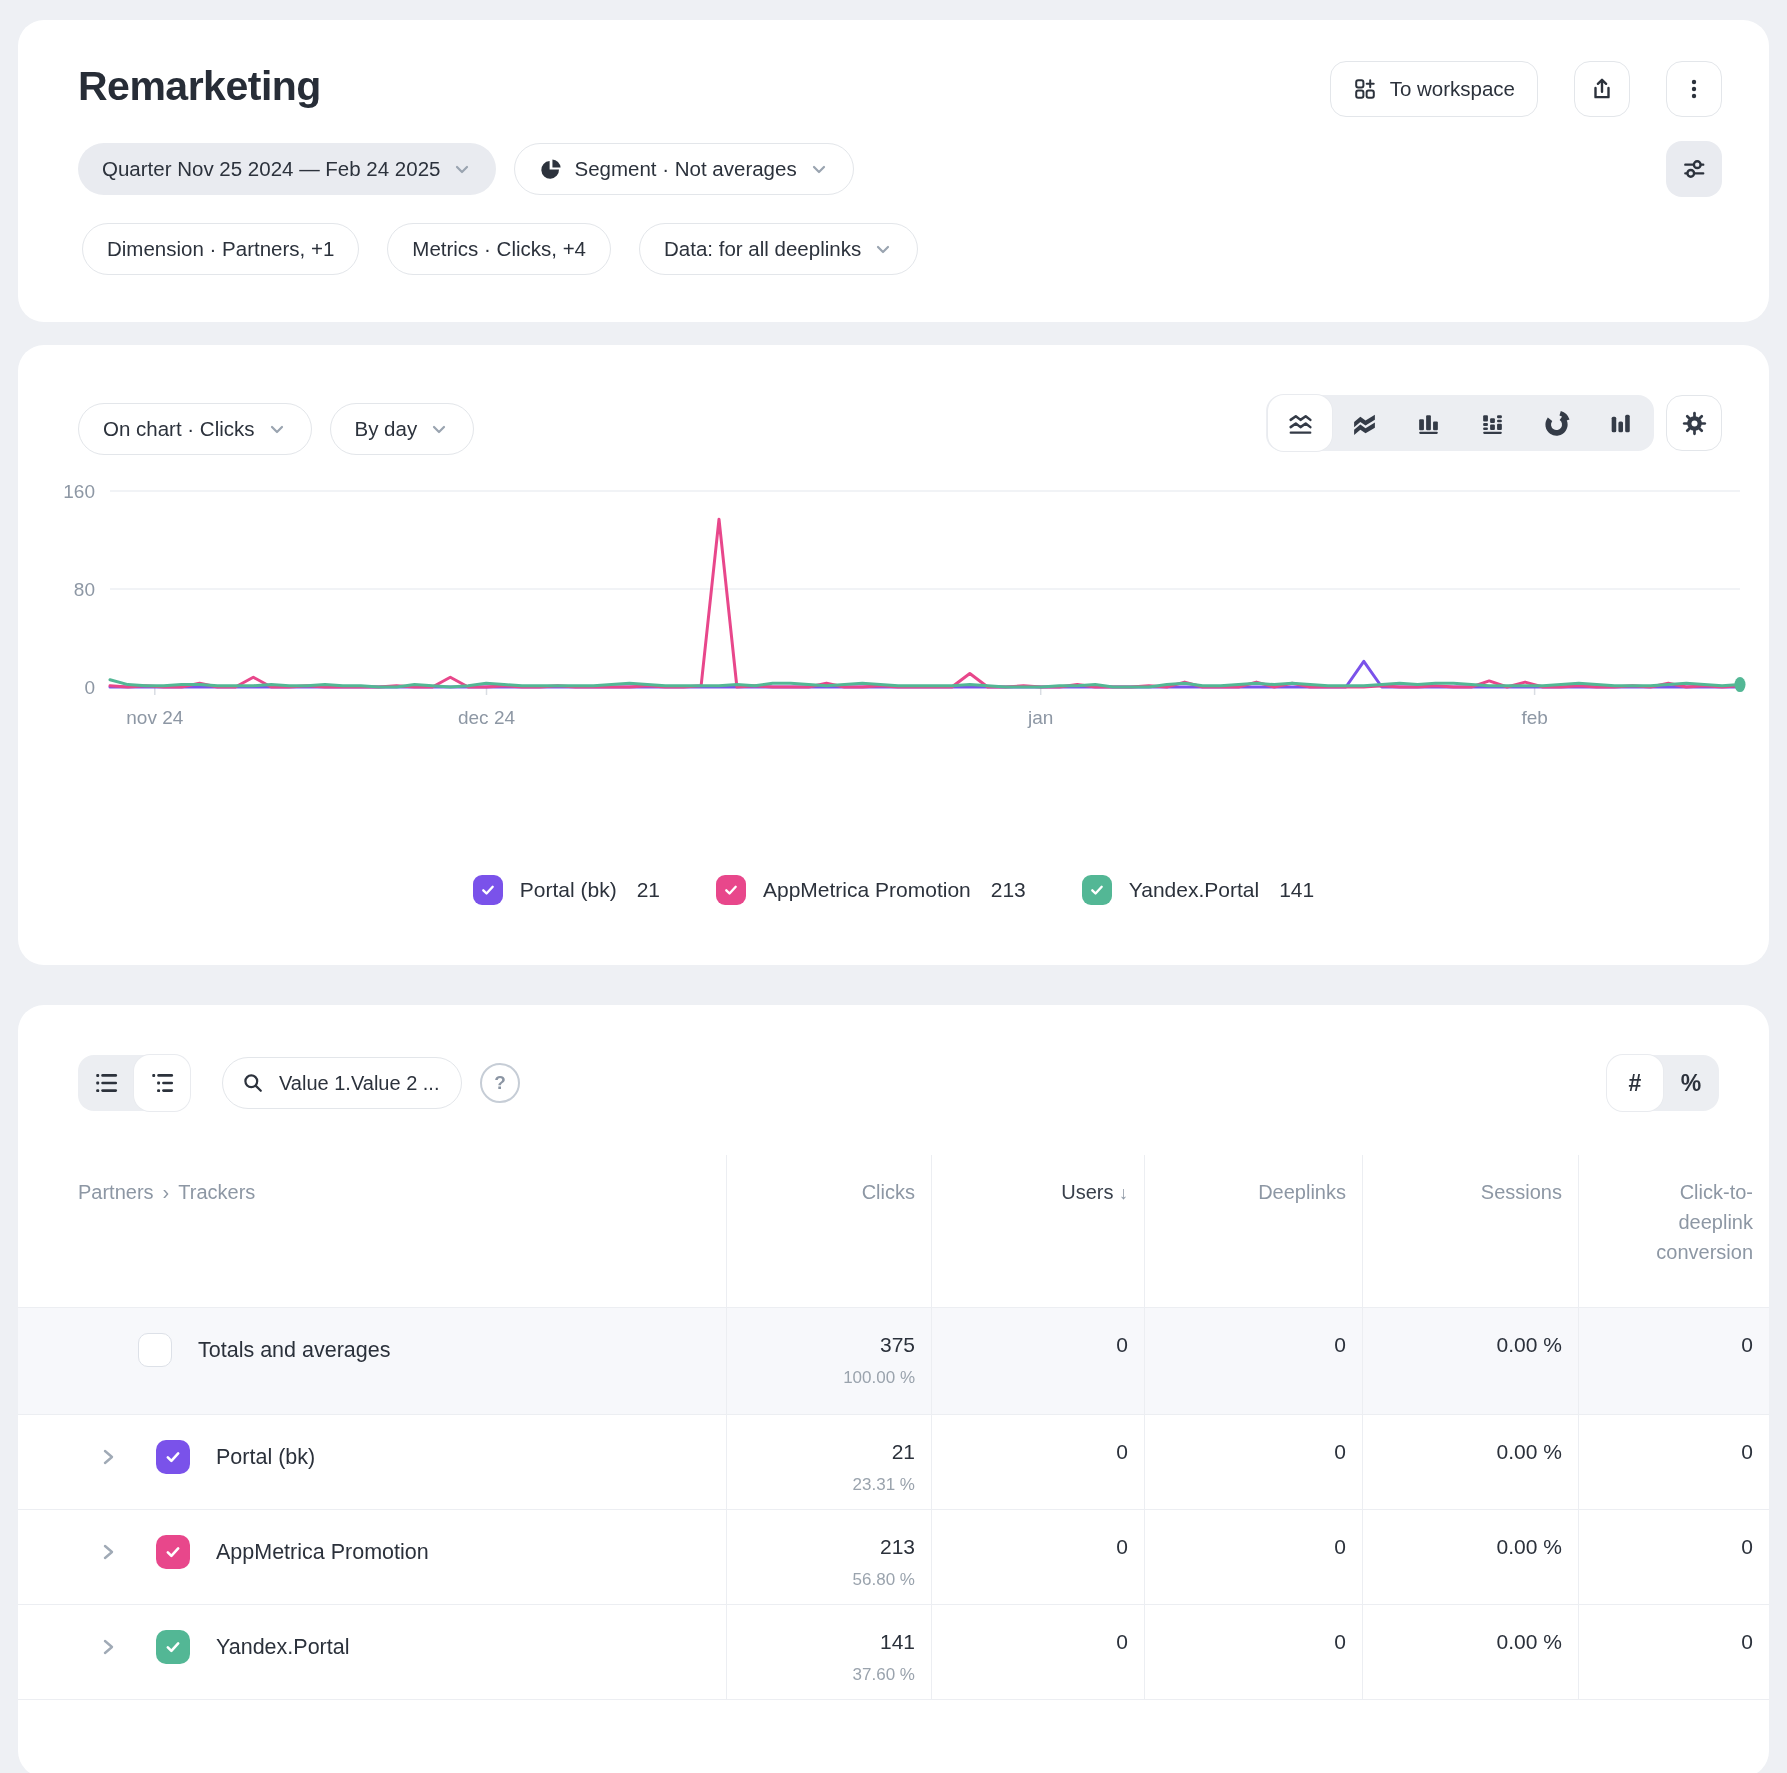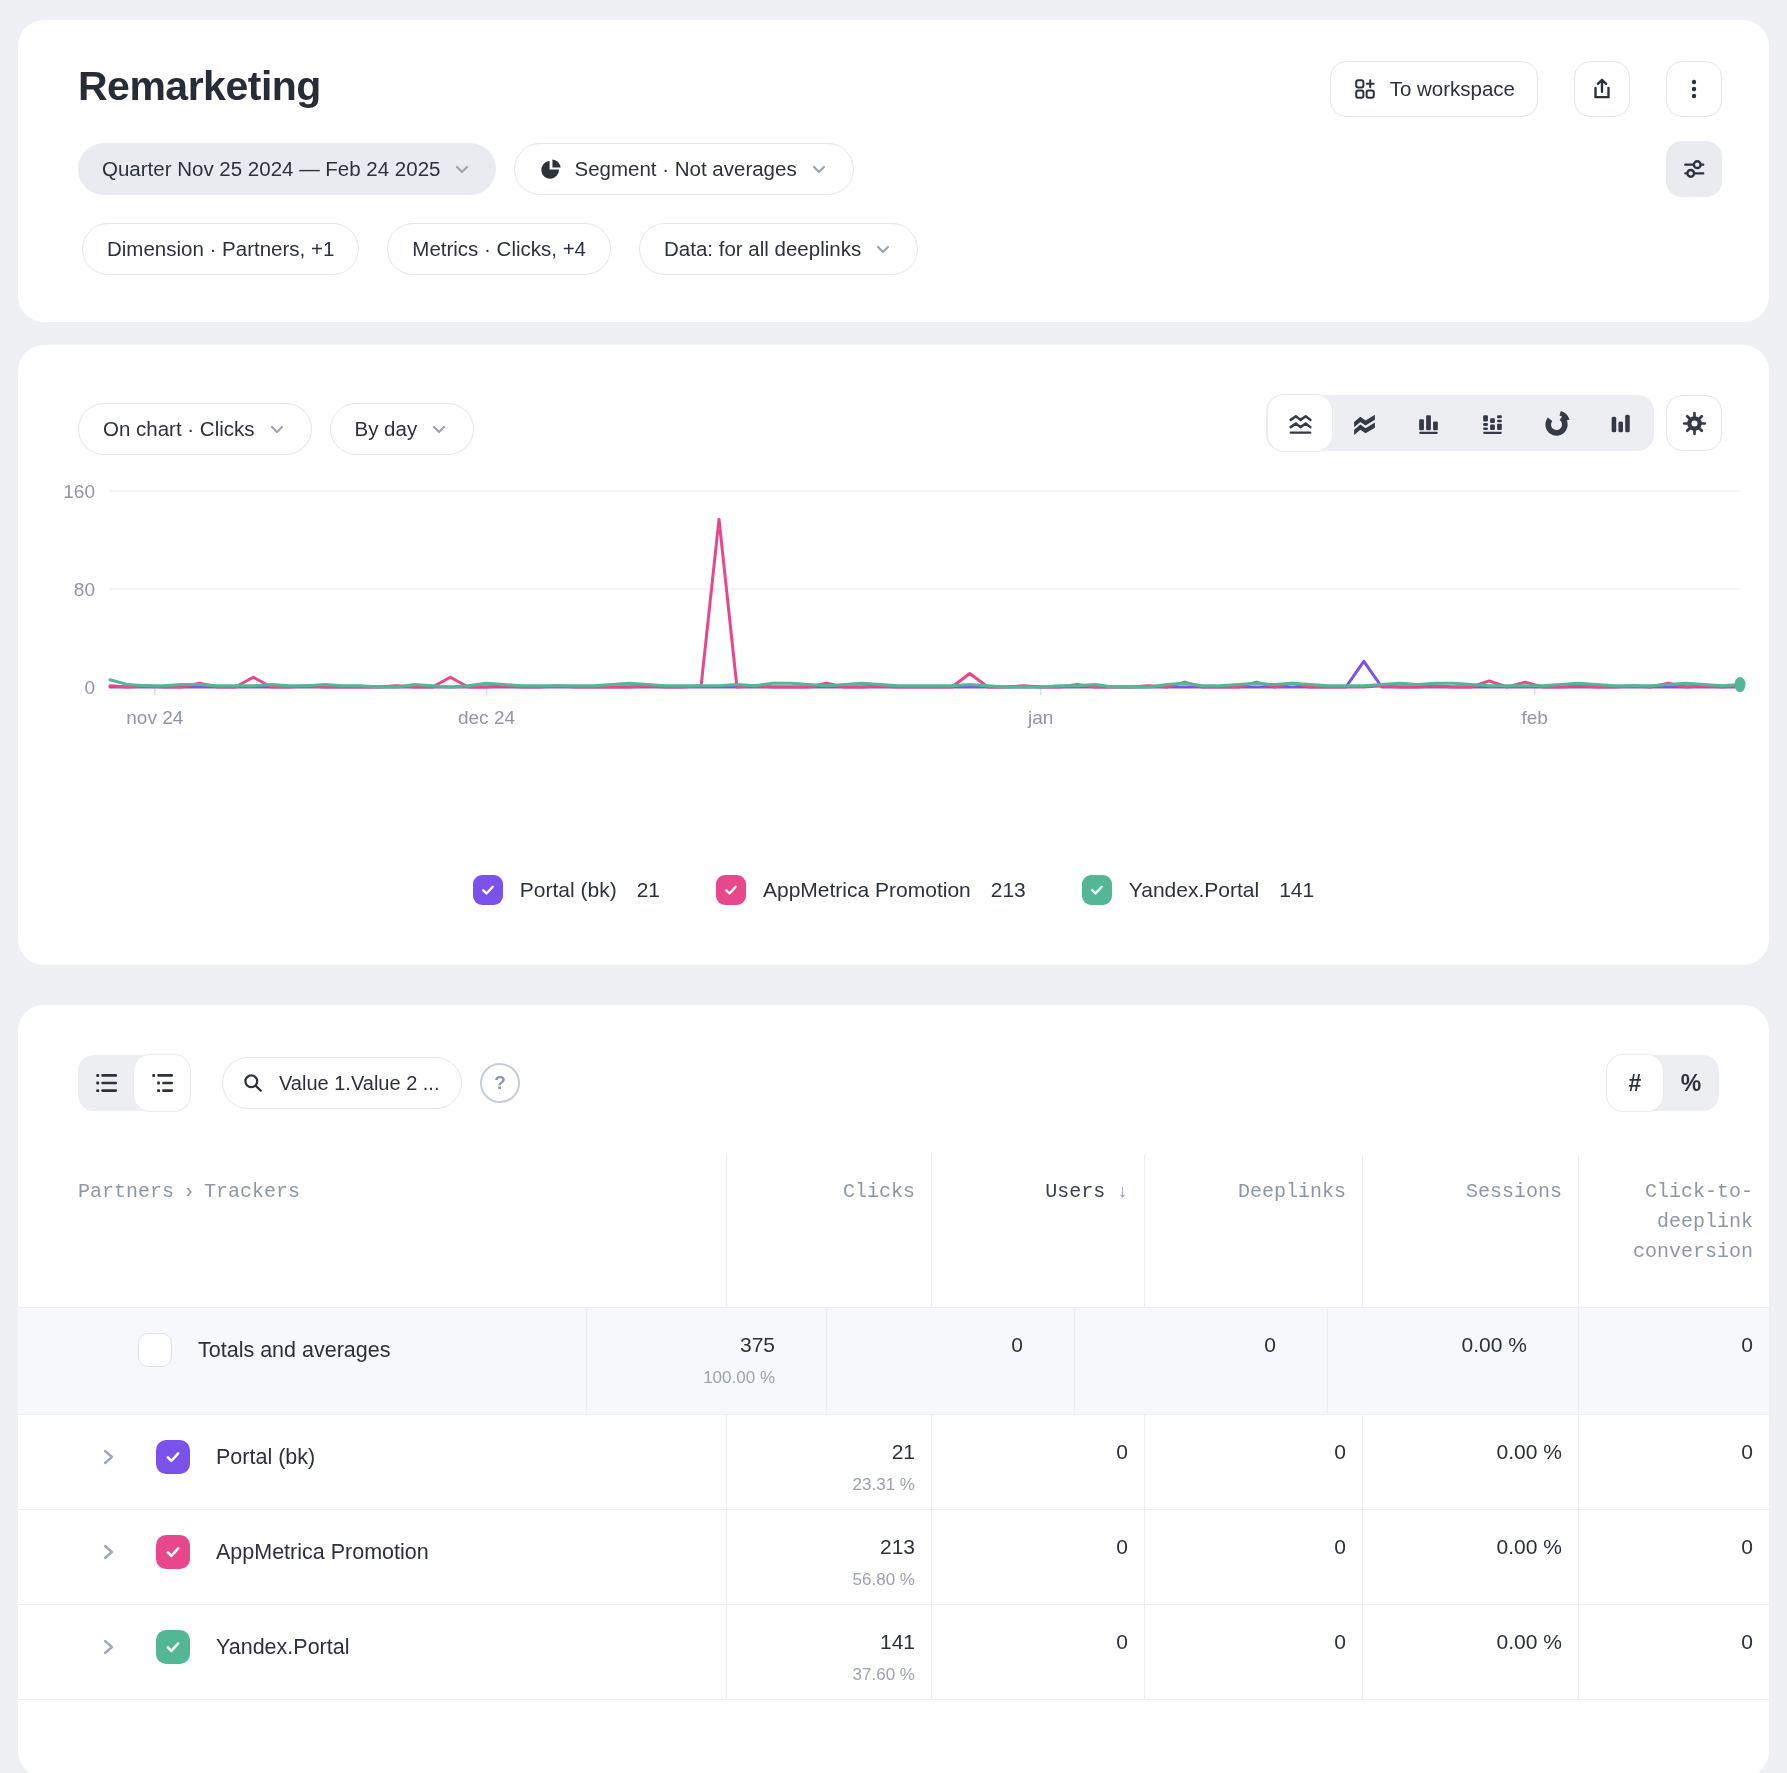--- a/index.html
+++ b/index.html
@@ -59,25 +59,25 @@
   .help{margin-left:18px;width:40px;height:40px;border:2px solid #c6cdd6;border-radius:50%;
        display:flex;align-items:center;justify-content:center;font-size:19px;font-weight:700;
        color:#8c96a4;box-sizing:border-box;cursor:pointer;}
   .fmt{margin-left:auto;}
 
   .table{position:absolute;left:0;right:0;top:150px;}
   .trow{display:grid;grid-template-columns:1fr 205px 213px 218px 216px 191px;}
   .trow>*:nth-child(n+2){border-left:1px solid #eceef2;}
   .thead{min-height:152px;}
   .thead .hcell{padding:22px 16px 0 0;text-align:right;font-size:20px;line-height:30px;
-        color:#8d97a4;cursor:pointer;font-family:Liberation Mono, monospace;}
+        color:#8d97a4;cursor:pointer;}
   .thead .hcell.first{padding-left:60px;text-align:left;}
   .hwrap{display:inline-block;width:134px;text-align:right;}
   .tr{border-top:1px solid #eceef2;}
-  .tr.totals{background:#f7f8fb;min-height:106px;gap:35px;}
+  .tr.totals{background:#f7f8fb;min-height:106px;}
   .tr.data{min-height:94px;}
   .tr.last{border-bottom:1px solid #eceef2;}
   .num{display:flex;flex-direction:column;align-items:flex-end;gap:11px;
        padding:25px 16px 0 0;font-size:21px;color:#2b313b;}
   .pct{font-size:17px;color:#9aa3ad;}
   .name-cell{padding:22px 0 0 60px;display:flex;align-items:center;height:40px;}
   .indent{width:60px;flex:none;}
   .expander{margin-left:20px;flex:none;cursor:pointer;display:flex;}
   .row-label{margin-left:26px;font-size:21.5px;color:#2b313b;white-space:nowrap;}
   .name-cell .cb34{margin-left:38px;cursor:pointer;}

